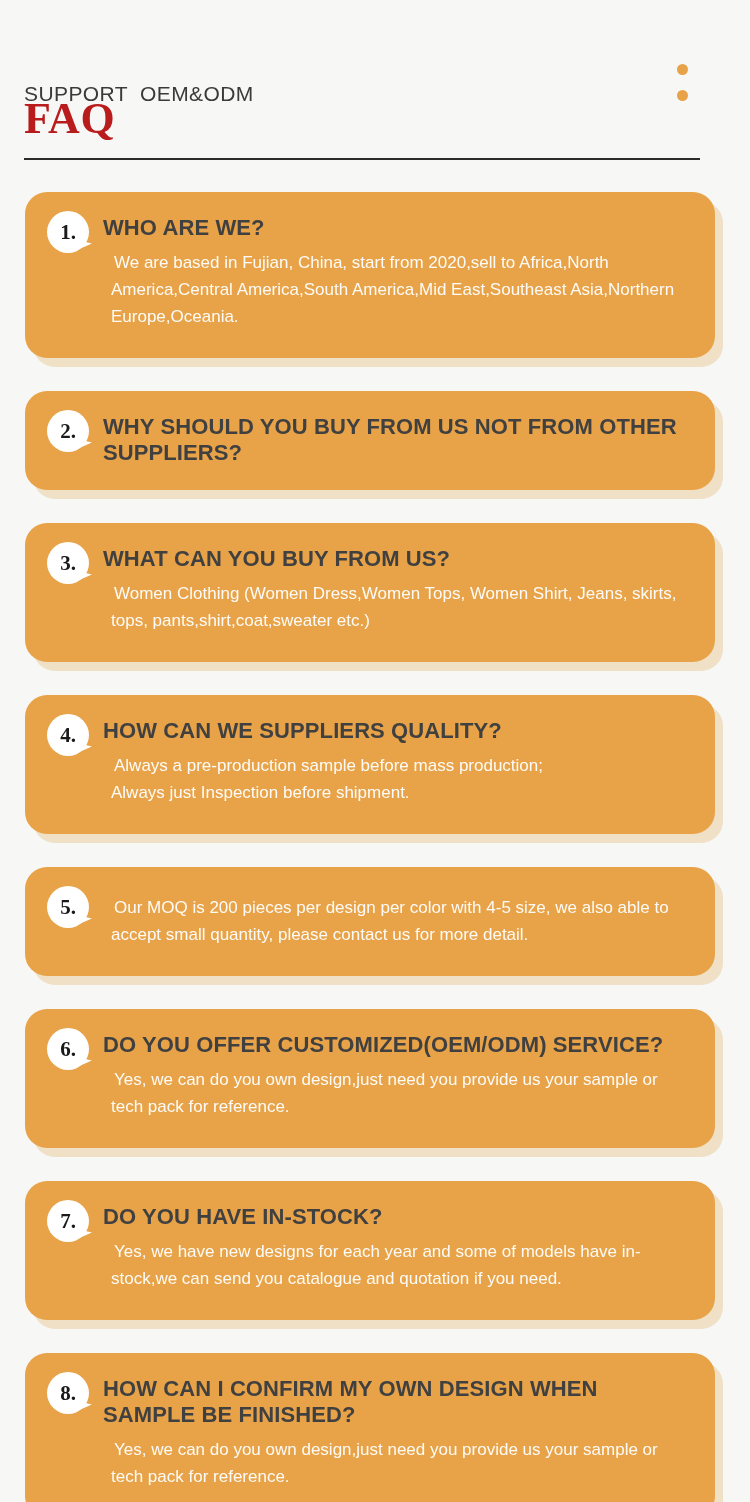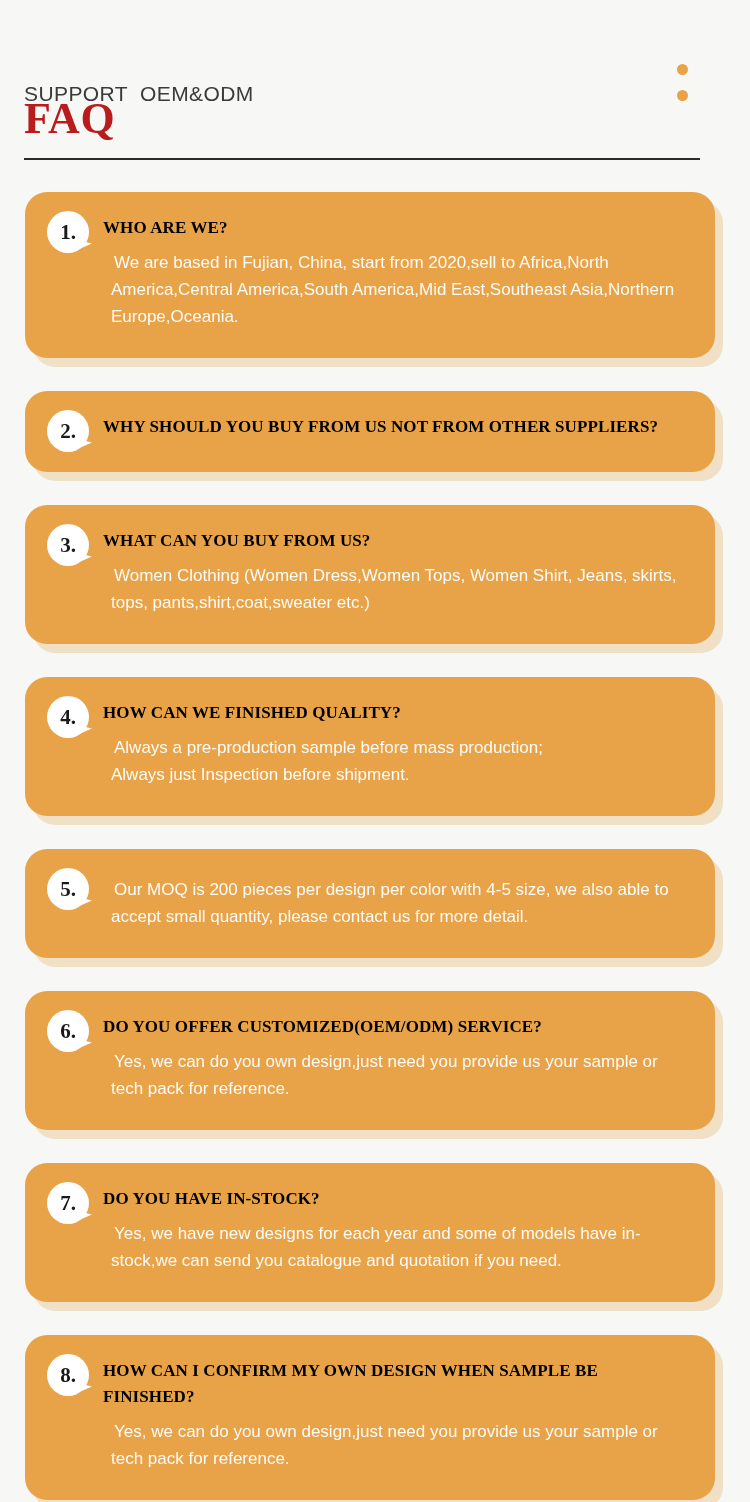--- a/index.html
+++ b/index.html
@@ -124,26 +124,26 @@
     border-top: 0 solid transparent;
     transform: rotate(14deg);
   }
 
   .qa {
     flex: 1 1 auto;
     min-width: 0;
     padding-top: 1px;
   }
   .question {
-    font-family: Liberation Serif, serif;
+    font-family: Liberation Sans, sans-serif;
     font-weight: 700;
-    font-size: 17px;
+    font-size: 22px;
     line-height: 26px;
     letter-spacing: 0.1px;
-    color: #000000;
+    color: #404040;
     margin: 4px 0 4px 0;
   }
   .answer {
     font-family: "Liberation Sans", sans-serif;
     font-weight: 400;
     font-size: 17px;
     line-height: 27px;
     color: #fdfbf7;
     margin: 8px;
     text-indent: 3px;
@@ -195,21 +195,21 @@
       <div class="answer">Women Clothing (Women Dress,Women Tops, Women Shirt, Jeans, skirts, tops, pants,shirt,coat,sweater etc.)</div>
     </div>
   </div>
 
   <div class="faq-card">
     <div class="num-badge">
       <div class="bubble">4.</div>
       <div class="tail"></div>
     </div>
     <div class="qa">
-      <div class="question">HOW CAN WE FINISHED QUALITY?</div>
+      <div class="question">HOW CAN WE SUPPLIERS QUALITY?</div>
       <div class="answer">Always a pre-production sample before mass production;
 Always just Inspection before shipment.</div>
     </div>
   </div>
 
   <div class="faq-card">
     <div class="num-badge">
       <div class="bubble">5.</div>
       <div class="tail"></div>
     </div>

